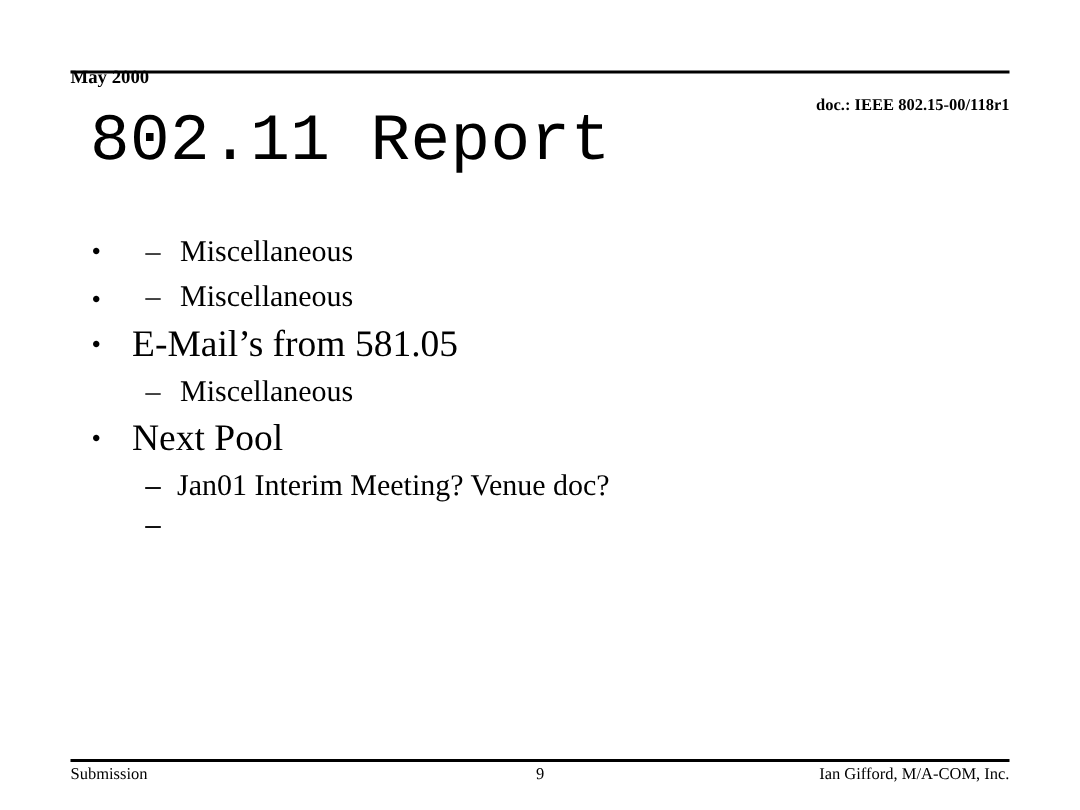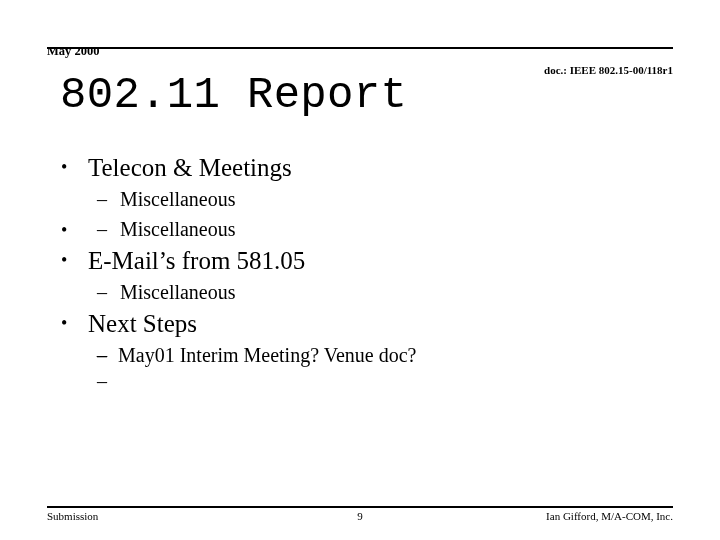--- a/index.html
+++ b/index.html
@@ -180,21 +180,20 @@
     <div class="header-right">doc.: IEEE 802.15-00/118r1</div>
   </div>
   <div class="header-rule"></div>
 
   <div class="title">802.11 Report</div>
 
   <div class="body">
 
     <div class="lvl1">
       <span class="marker">•</span>
-      <span class="txt">Telecon &amp; Meetings</span>
     </div>
     <div class="sub-group">
       <div class="lvl2">
         <span class="marker">–</span>
         <span class="txt">Miscellaneous</span>
       </div>
     </div>
 
     <div class="lvl1">
       <span class="marker">•</span>
@@ -212,32 +211,32 @@
     </div>
     <div class="sub-group">
       <div class="lvl2">
         <span class="marker">–</span>
         <span class="txt">Miscellaneous</span>
       </div>
     </div>
 
     <div class="lvl1">
       <span class="marker">•</span>
-      <span class="txt">Next Steps</span>
-    </div>
-    <div class="sub-group">
-      <div class="lvl3">
-        <span class="marker">–</span>
-      </div>
-      <div class="lvl3">
-        <span class="marker">–</span>
-      </div>
-      <div class="lvl3">
-        <span class="marker">–</span>
-        <span class="txt">May01 Interim Meeting? Venue doc?</span>
+      <span class="txt">Next Pool</span>
+    </div>
+    <div class="sub-group">
+      <div class="lvl3">
+        <span class="marker">–</span>
+      </div>
+      <div class="lvl3">
+        <span class="marker">–</span>
+        <span class="txt">Jan01 Interim Meeting?  Venue doc?</span>
+      </div>
+      <div class="lvl3">
+        <span class="marker">–</span>
       </div>
       <div class="lvl3">
         <span class="marker">–</span>
       </div>
     </div>
 
   </div>
 
   <div class="footer-rule"></div>
   <div class="footer">

